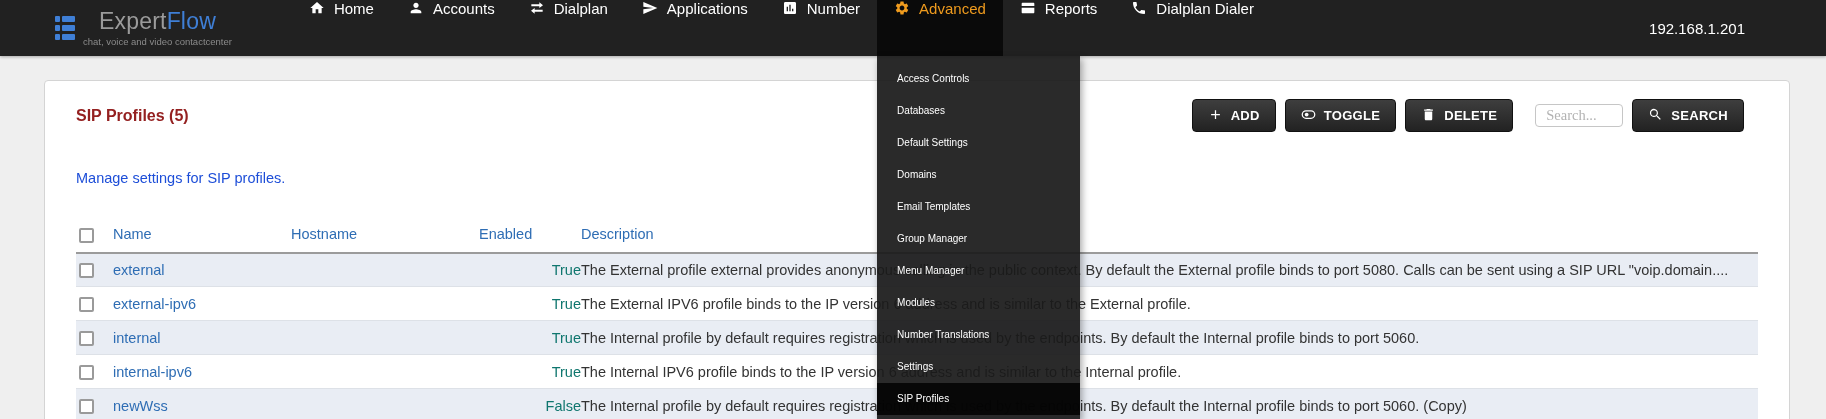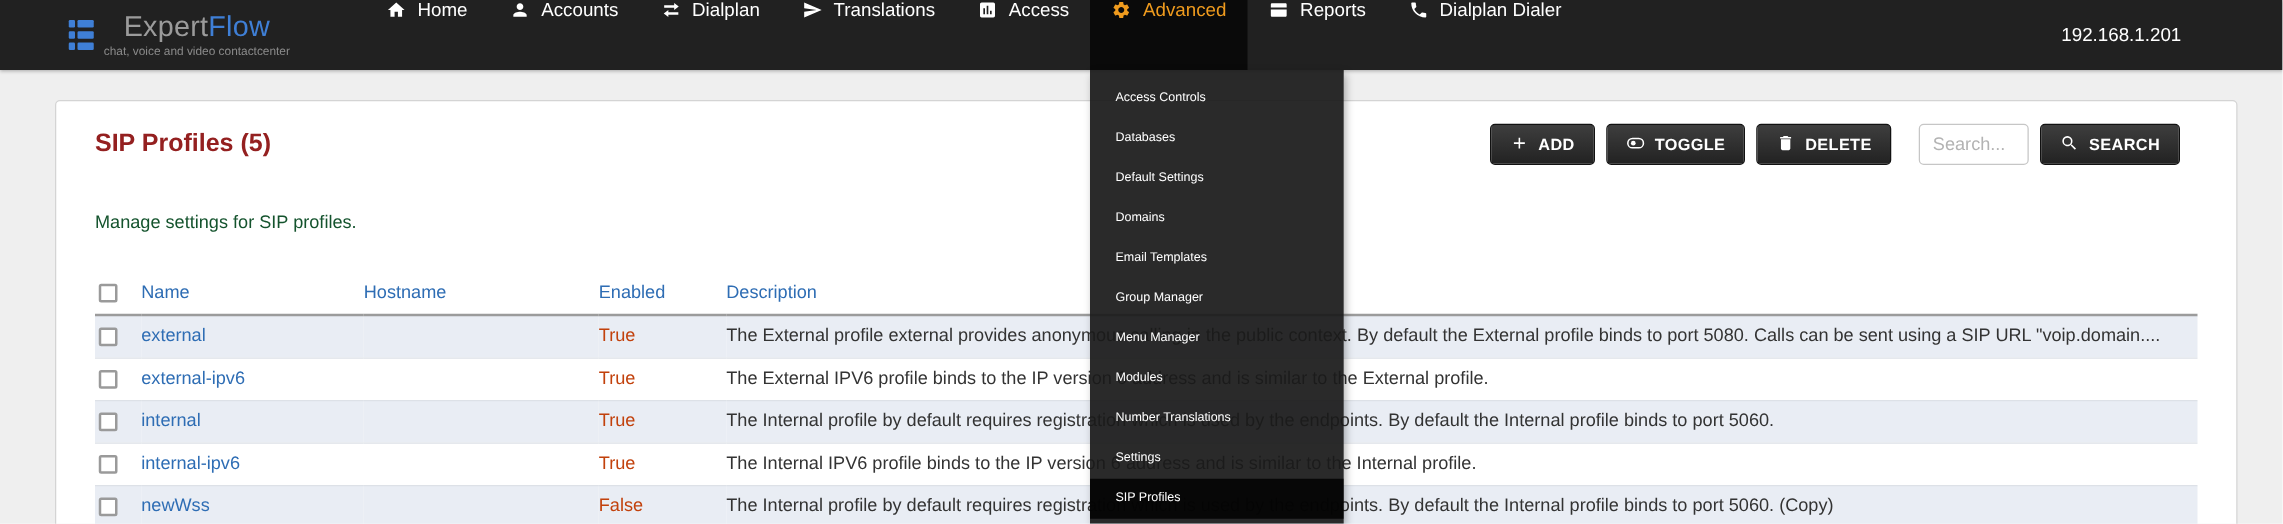--- a/index.html
+++ b/index.html
@@ -50,49 +50,49 @@
   .dropdown-item.active { background:rgba(0,0,0,0.82); color:#ffffff; }
 
   
   .panel {
     position:absolute; top:80px; left:44px; width:1746px; height:360px;
     background:#fff; border:1px solid #d4d4d4; border-radius:4px 4px 0 0;
     z-index:10;
   }
   .panel-inner { padding:18px 31px 0 31px; }
   .panel-header { display:flex; justify-content:space-between; align-items:center; }
-  .page-title { font-size:20px; font-weight:bold; color:#942020; }
+  .page-title { font-size:16px; font-weight:bold; color:#942020; }
 
   .toolbar { display:flex; align-items:center; gap:9px; margin-right:14px; }
   .btn {
     display:flex; align-items:center; gap:8px; height:33px; padding:0 15px;
     background:linear-gradient(#3e3e3e,#222); color:#fff; font-size:13px;
     font-weight:bold; letter-spacing:.3px; border:1px solid #111;
     border-radius:4px; cursor:pointer;
   }
   .btn svg { width:15px; height:15px; fill:#fff; flex:none; }
   .search-input {
-    width:88px; height:33px; margin-left:13px; border:1px solid #c6c6c6;
+    width:88px; height:23px; margin-left:13px; border:1px solid #c6c6c6;
     border-radius:4px; padding:0 10px; font-size:14.5px; color:#555;
-    font-family:Liberation Sans, sans-serif; outline:none;
+    font-family:Liberation Serif, serif; outline:none;
   }
   .search-input::placeholder { color:#b3b3b3; }
 
-  .subtitle { margin-top:38px; font-size:14.5px; color:#14532d; }
+  .subtitle { margin-top:38px; font-size:14.5px; color:#1d4ed8; }
 
   
   table { margin-top:34px; width:100%; border-collapse:collapse; table-layout:fixed; font-size:14.5px; }
   th {
     text-align:left; color:#2e6db4; font-weight:normal;
     padding:6px 0 9px 0; border-bottom:2px solid #9b9b9b;
   }
   td { height:34px; border-bottom:1px solid #dde1e7; vertical-align:middle; padding:0; }
   tr.alt td { background:#e9edf4; }
   .cell-link { color:#2e6db4; cursor:pointer; }
-  .cell-enabled { color:#c2410c; }
+  .cell-enabled { color:#0f766e;text-align:right; }
   .cell-desc { color:#333; white-space:nowrap; overflow:hidden; padding-right:6px; }
   .checkbox {
     display:inline-block; width:15px; height:15px; margin-left:3px;
     border:2px solid #9a9a9a; border-radius:2px; background:#fff;
     vertical-align:middle; cursor:pointer;
   }
 </style>
 </head>
 <body>
 
@@ -137,27 +137,27 @@
       <span><svg viewBox="0 0 24 24" width="16" height="16" fill="currentColor">
             <path d="M15.5 3.5l5.5 4.25-5.5 4.25V9.25H3.5v-3h12V3.5z"></path>
             <path d="M8.5 12l-5.5 4.25L8.5 20.5v-2.75h12v-3h-12V12z"></path>
           </svg></span>
       <span>Dialplan</span>
     </div>
     <div class="nav-item">
       <span><svg viewBox="0 0 24 24" width="16" height="16" fill="currentColor">
             <path d="M2.01 21L23 12 2.01 3 2 10l15 2-15 2 .01 7z"></path>
           </svg></span>
-      <span>Translations</span>
+      <span>Applications</span>
     </div>
     <div class="nav-item">
       <span><svg viewBox="0 0 24 24" width="16" height="16" fill="currentColor">
             <path d="M19 3H5c-1.1 0-2 .9-2 2v14c0 1.1.9 2 2 2h14c1.1 0 2-.9 2-2V5c0-1.1-.9-2-2-2zM9 17H7v-7h2v7zm4 0h-2V7h2v10zm4 0h-2v-4h2v4z"></path>
           </svg></span>
-      <span>Access</span>
+      <span>Number</span>
     </div>
 
     <div class="nav-item active">
       <span><svg viewBox="0 0 24 24" width="16" height="16" fill="currentColor">
             <path d="M19.14 12.94c.04-.3.06-.61.06-.94 0-.32-.02-.64-.07-.94l2.03-1.58c.18-.14.23-.41.12-.61l-1.92-3.32c-.12-.22-.37-.29-.59-.22l-2.39.96c-.5-.38-1.03-.7-1.62-.94l-.36-2.54c-.04-.24-.24-.41-.48-.41h-3.84c-.24 0-.43.17-.47.41l-.36 2.54c-.59.24-1.13.57-1.62.94l-2.39-.96c-.22-.08-.47 0-.59.22L2.74 8.87c-.12.21-.08.47.12.61l2.03 1.58c-.05.3-.09.63-.09.94s.02.64.07.94l-2.03 1.58c-.18.14-.23.41-.12.61l1.92 3.32c.12.22.37.29.59.22l2.39-.96c.5.38 1.03.7 1.62.94l.36 2.54c.05.24.24.41.48.41h3.84c.24 0 .44-.17.47-.41l.36-2.54c.59-.24 1.13-.56 1.62-.94l2.39.96c.22.08.47 0 .59-.22l1.92-3.32c.12-.22.07-.47-.12-.61l-2.01-1.58zM12 15.6c-1.98 0-3.6-1.62-3.6-3.6s1.62-3.6 3.6-3.6 3.6 1.62 3.6 3.6-1.62 3.6-3.6 3.6z"></path>
           </svg></span>
       <span>Advanced</span>
 
       <div class="dropdown">
         <div class="dropdown-item">Access Controls</div>

